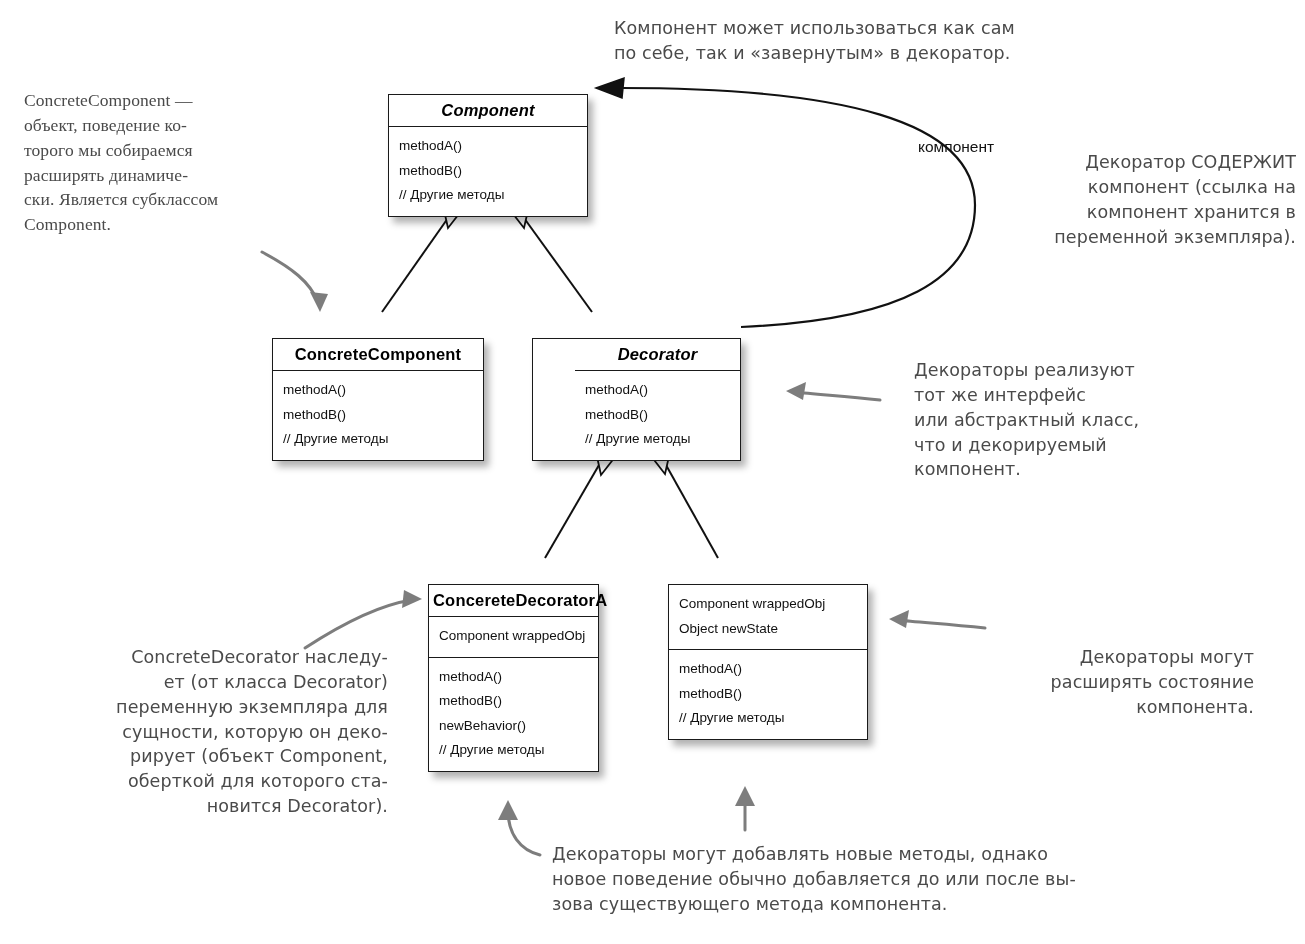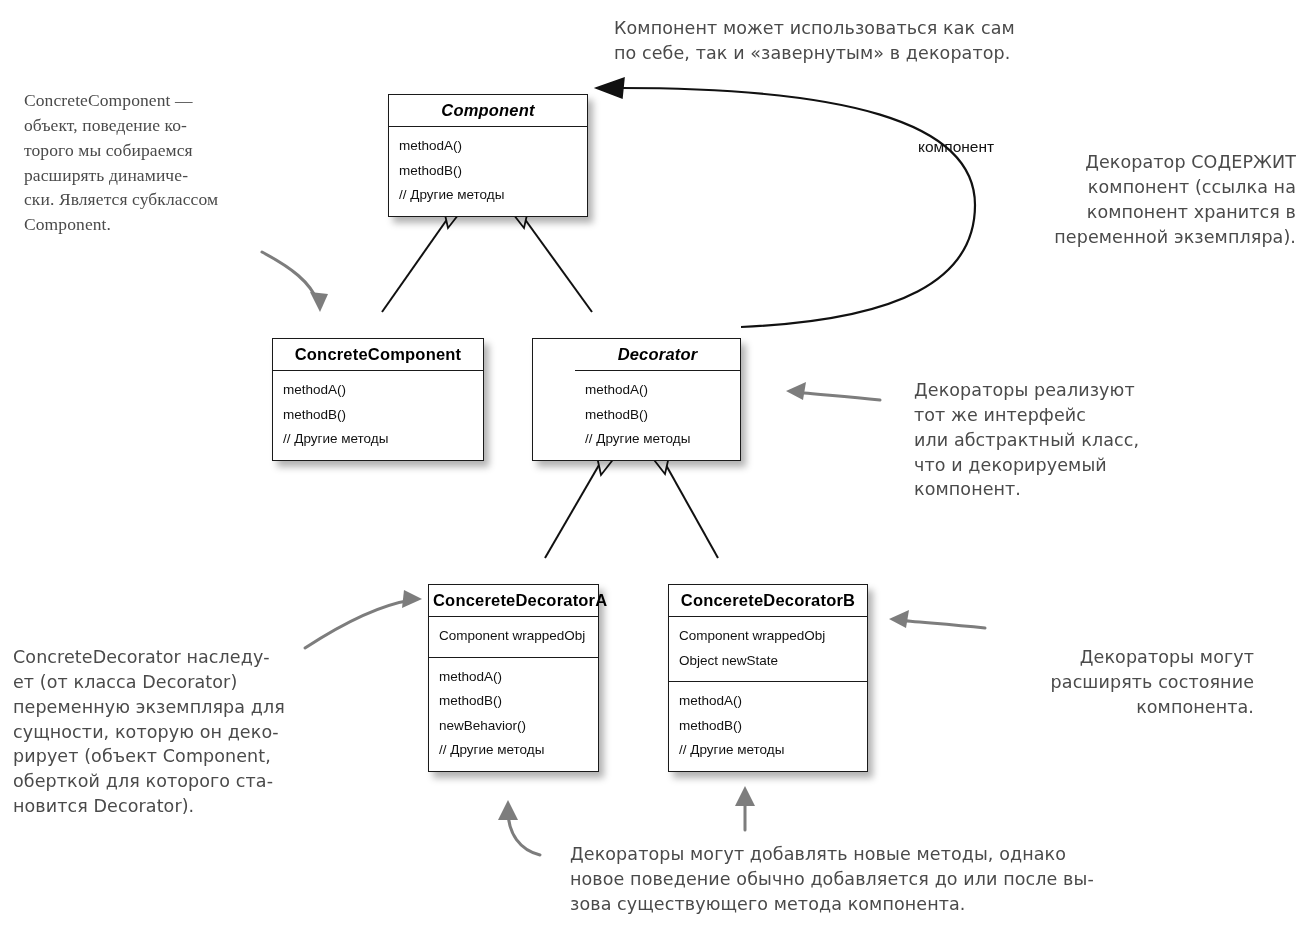--- a/index.html
+++ b/index.html
@@ -175,21 +175,20 @@
     </div>
     <div class="uml-section">
       <div class="uml-row">methodA()</div>
       <div class="uml-row">methodB()</div>
       <div class="uml-row">newBehavior()</div>
       <div class="uml-row">// Другие методы</div>
     </div>
   </div>
 
   <div class="uml-box" style="left:668px; top:558px; width:200px;">
-    <div class="uml-title">ConcereteDecoratorB</div>
     <div class="uml-section">
       <div class="uml-row">Component wrappedObj</div>
       <div class="uml-row">Object newState</div>
     </div>
     <div class="uml-section">
       <div class="uml-row">methodA()</div>
       <div class="uml-row">methodB()</div>
       <div class="uml-row">// Другие методы</div>
     </div>
   </div>
@@ -204,35 +203,35 @@
 торого мы собираемся
 расширять динамиче-
 ски. Является субклассом
 Component.</div>
 
   <div class="note" style="left:946px; top:150px; width:350px;text-align:right;">Декоратор СОДЕРЖИТ
 компонент (ссылка на
 компонент хранится в
 переменной экземпляра).</div>
 
-  <div class="note" style="left:914px; top:378px; width:370px;">Декораторы реализуют
+  <div class="note" style="left:914px; top:358px; width:370px;">Декораторы реализуют
 тот же интерфейс
 или абстрактный класс,
 что и декорируемый
 компонент.</div>
 
   <div class="note" style="left:914px; top:645px; width:340px;text-align:right;">Декораторы могут
 расширять состояние
 компонента.</div>
 
-  <div class="note" style="left:13px; top:645px; width:366px;">ConcreteDecorator наследу-
+  <div class="note" style="left:22px; top:645px; width:366px;text-align:right;">ConcreteDecorator наследу-
 ет (от класса Decorator)
 переменную экземпляра для
 сущности, которую он деко-
 рирует (объект Component,
 оберткой для которого ста-
 новится Decorator).</div>
 
-  <div class="note" style="left:570px; top:842px; width:700px;">Декораторы могут добавлять новые методы, однако
+  <div class="note" style="left:552px; top:842px; width:700px;">Декораторы могут добавлять новые методы, однако
 новое поведение обычно добавляется до или после вы-
 зова существующего метода компонента.</div>
 
 </div>
 
 </body></html>

